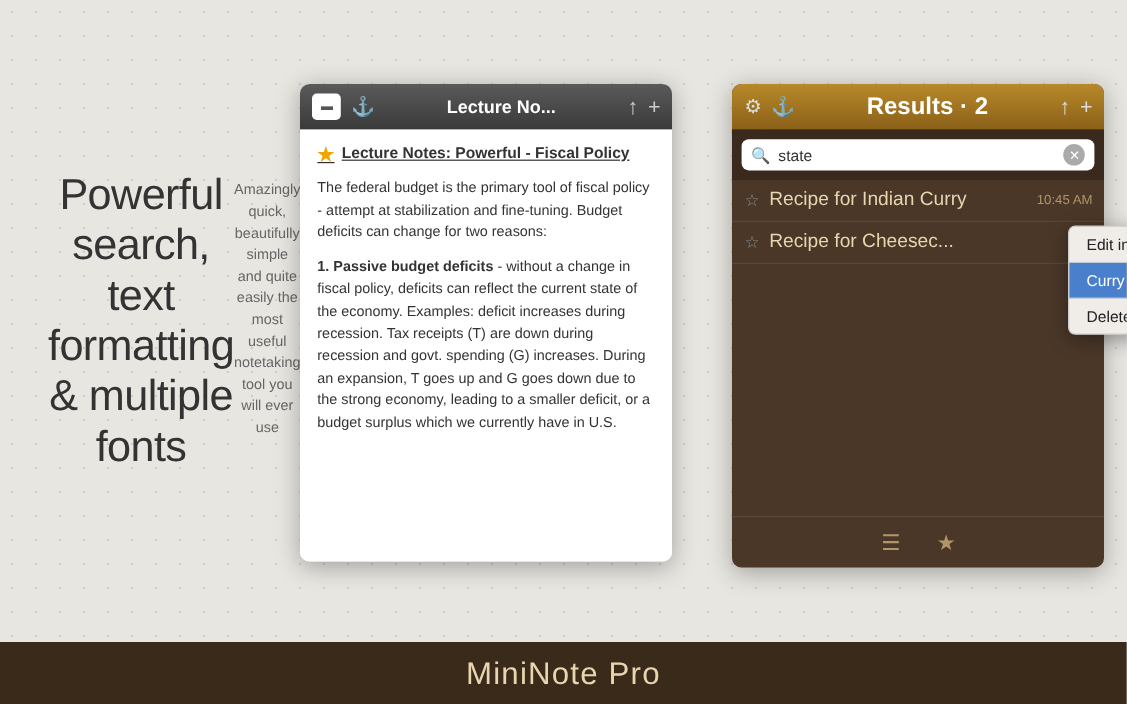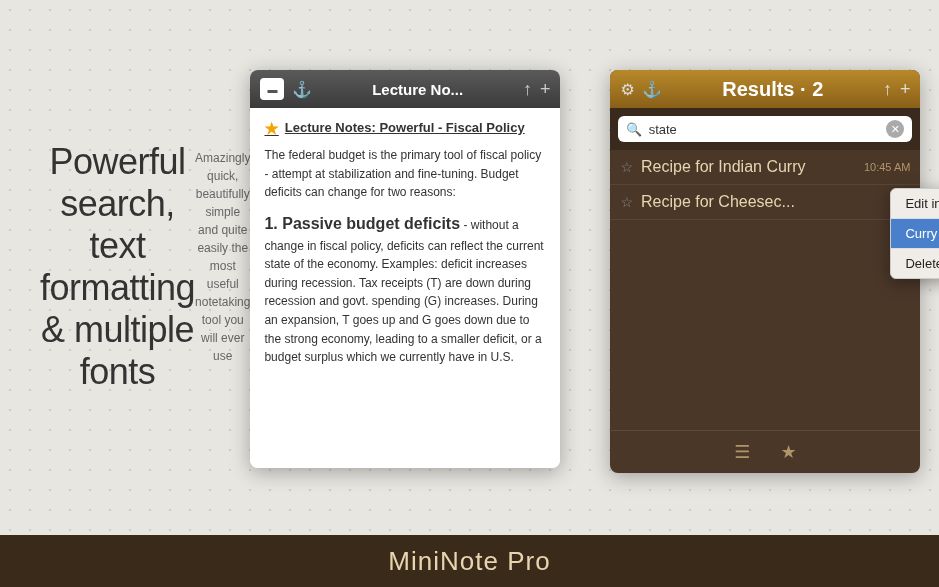--- a/index.html
+++ b/index.html
@@ -121,21 +121,21 @@
     }
 
     .note-text {
       font-size: 12px;
       color: #333;
       line-height: 1.55;
       margin-bottom: 10px;
     }
 
     .note-text-bold {
-      font-size: 16px;
+      font-size: 12px;
       color: #333;
       line-height: 1.55;
       font-weight: 700;
     }
 
     
     .search-panel {
       width: 310px;
       background: #4a3728;
       border-radius: 8px;

